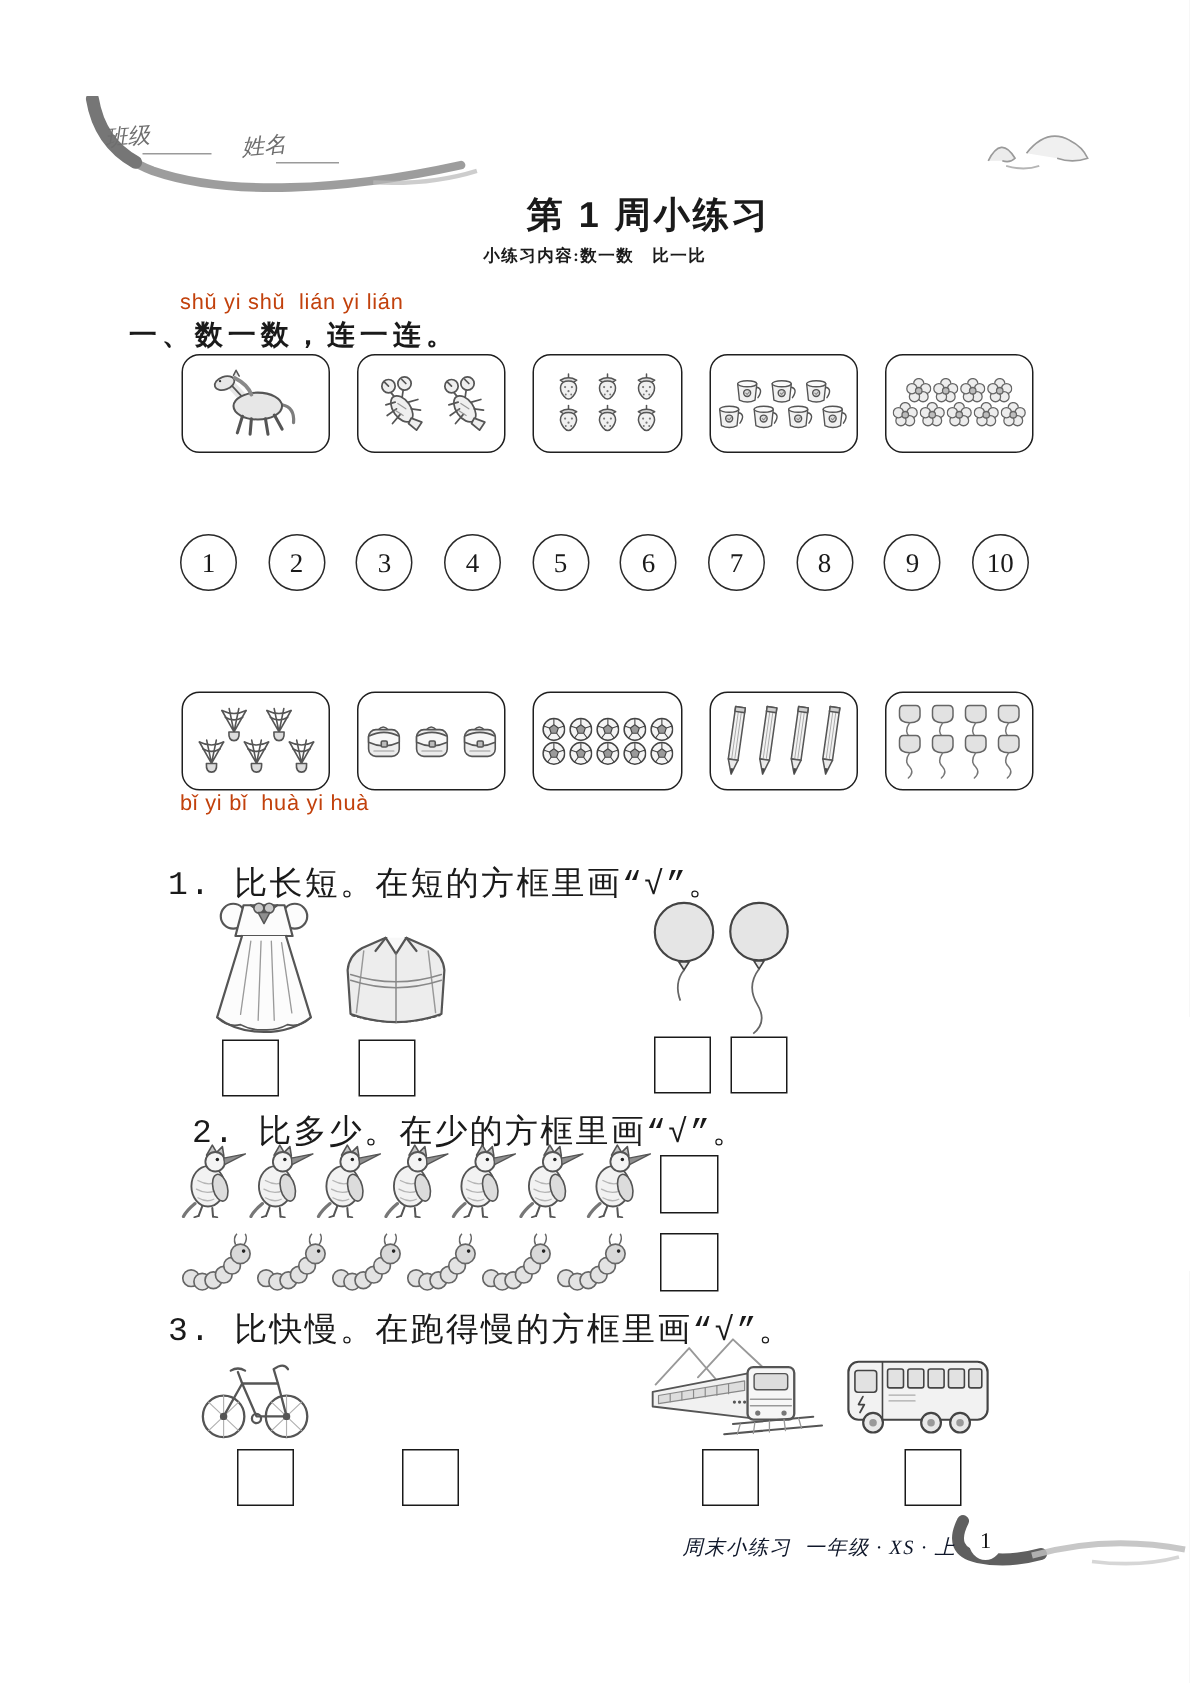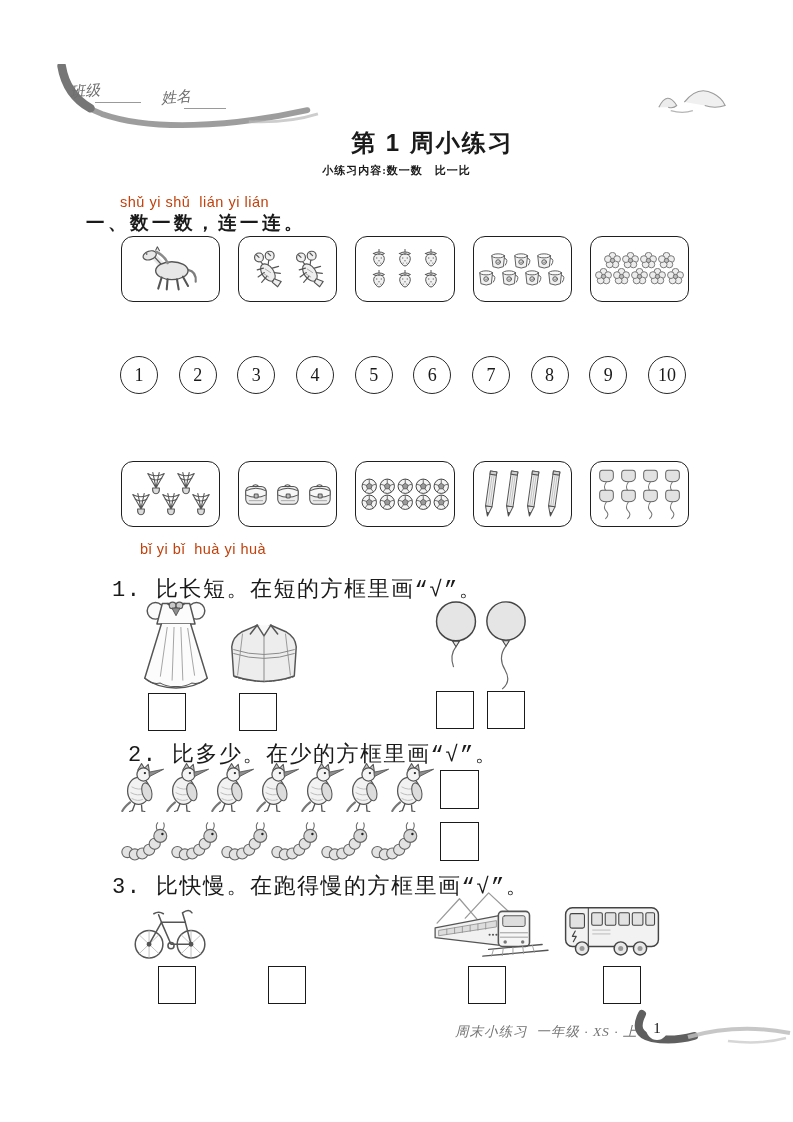--- a/index.html
+++ b/index.html
@@ -56,21 +56,21 @@
   
   .cbox{position:absolute;width:36px;height:36px;border:1.8px solid #1a1a1a;background:#fff;}
 
   .icon-slot{position:absolute;}
   .icon-slot svg{width:100%;height:100%;}
 
   .compare-row{position:absolute;display:flex;align-items:flex-end;}
 
   
   .footer-text{position:absolute;left:455px;top:1023px;font-family:"Liberation Serif",serif;
-               font-style:italic;font-size:13.5px;color:#737373;letter-spacing:1px;white-space:pre;}
+               font-style:italic;font-size:13.5px;color:#0f172a;letter-spacing:1px;white-space:pre;}
   .page-num{position:absolute;left:646px;top:1016px;width:22px;height:24px;background:#fff;
             border-radius:50%;text-align:center;line-height:24px;z-index:2;
             font-family:"Liberation Serif",serif;font-size:15px;color:#111;}
 </style>
 </head>
 <body>
 
 <div class="page" data-name="worksheet-page">
 
   <svg class="abs" style="left:50px;top:64px;width:292px;height:96px;" viewBox="0 0 300 100" data-name="brush-stroke-decoration">
@@ -656,21 +656,21 @@
           <svg viewBox="0 0 18 34" data-name="balloon-icon">
             <g stroke="#666" stroke-width="1.1" stroke-linecap="round">
               <path d="M4.5,1.5 h9 q3,0 3,3.5 v4 q0,5 -7.5,5 q-7.5,0 -7.5,-5 v-4 q0,-3.5 3,-3.5 z" fill="#e2e2e2"></path>
               <path d="M9,14 q-4.5,6.5 0,10.5 q3.5,4 -1,8" fill="none" stroke="#777"></path>
             </g>
           </svg>
         </div>
       </div>
     </div>
 
-  <div class="pinyin" style="left:120px;top:541px;margin-left:20px;" data-name="pinyin-section2">bǐ yi bǐ  huà yi huà</div>
+  <div class="pinyin" style="left:120px;top:528px;" data-name="pinyin-section2">bǐ yi bǐ  huà yi huà</div>
 
   <div class="item-text" style="left:112px;top:574px;" data-name="item1-text">1. 比长短。在短的方框里画“√”。</div>
   <div class="icon-slot" style="left:134px;top:598px;width:84px;height:94px;" data-name="dress-figure">
       <svg viewBox="0 0 86 96" data-name="dress-icon">
         <g stroke="#555" stroke-width="1.5" stroke-linecap="round" stroke-linejoin="round">
           <circle cx="22" cy="13" r="8.5" fill="#fcfcfc"></circle>
           <circle cx="64" cy="13" r="8.5" fill="#fcfcfc"></circle>
           <path d="M29,5.5 h28 l5.5,21 h-39 z" fill="#fcfcfc"></path>
           <path d="M34,5.5 q9,8 18,0" fill="none"></path>
           <circle cx="39.5" cy="7.5" r="3.4" fill="#c9c9c9" stroke-width="1.1"></circle>

